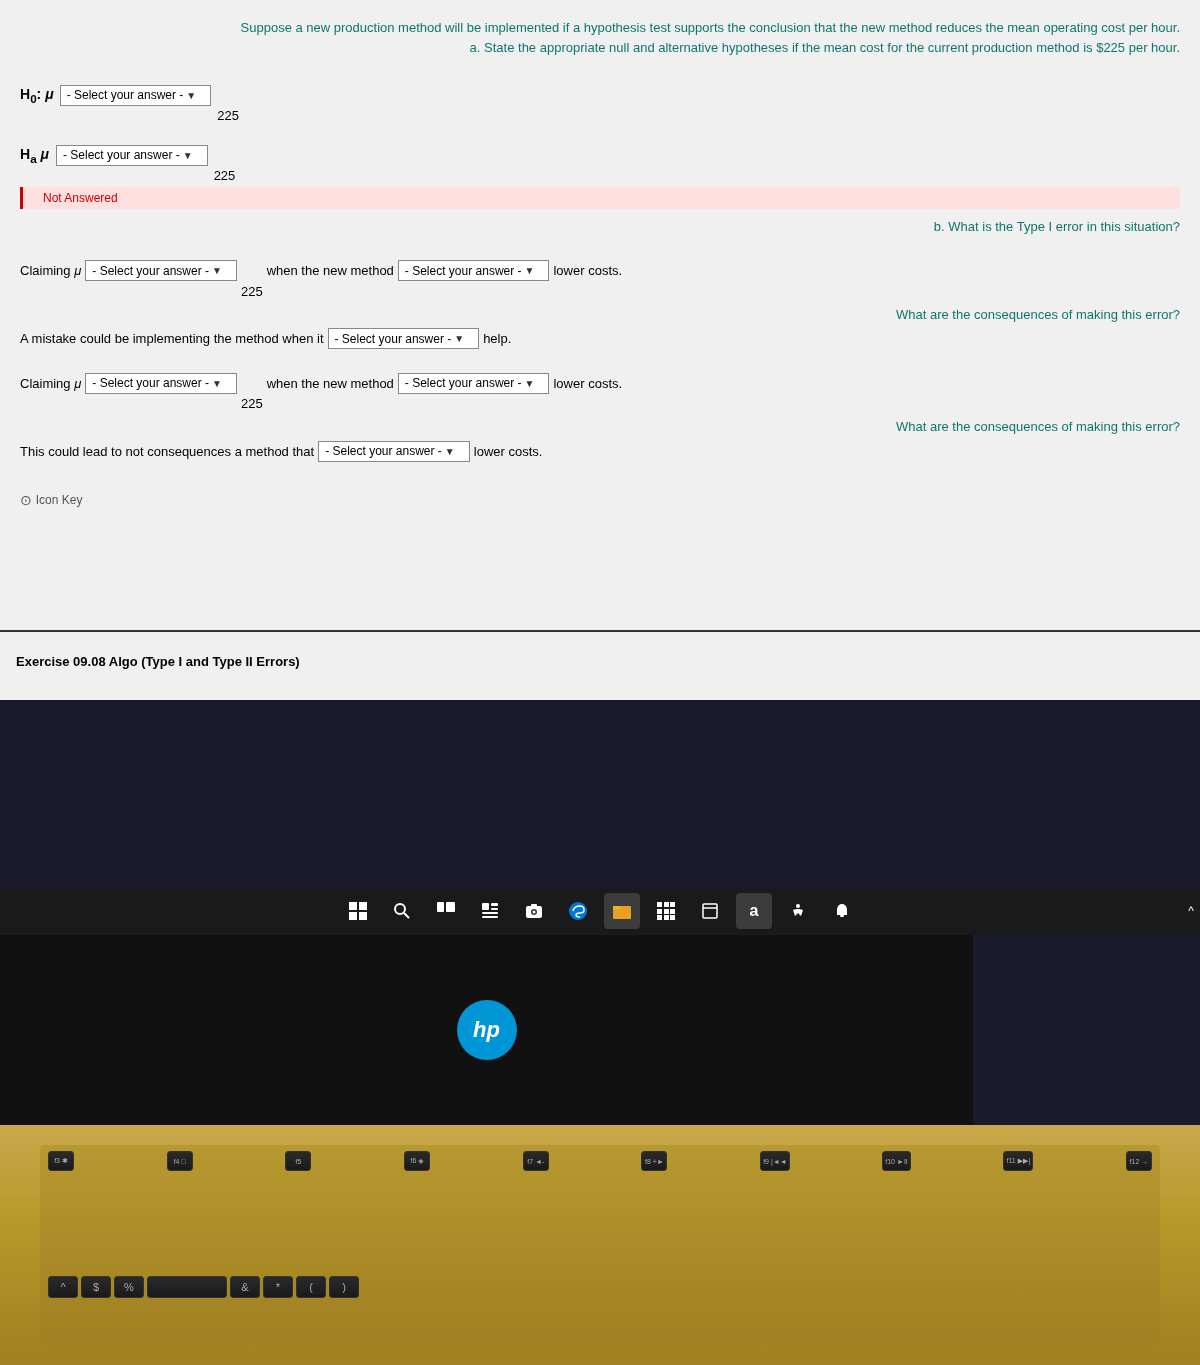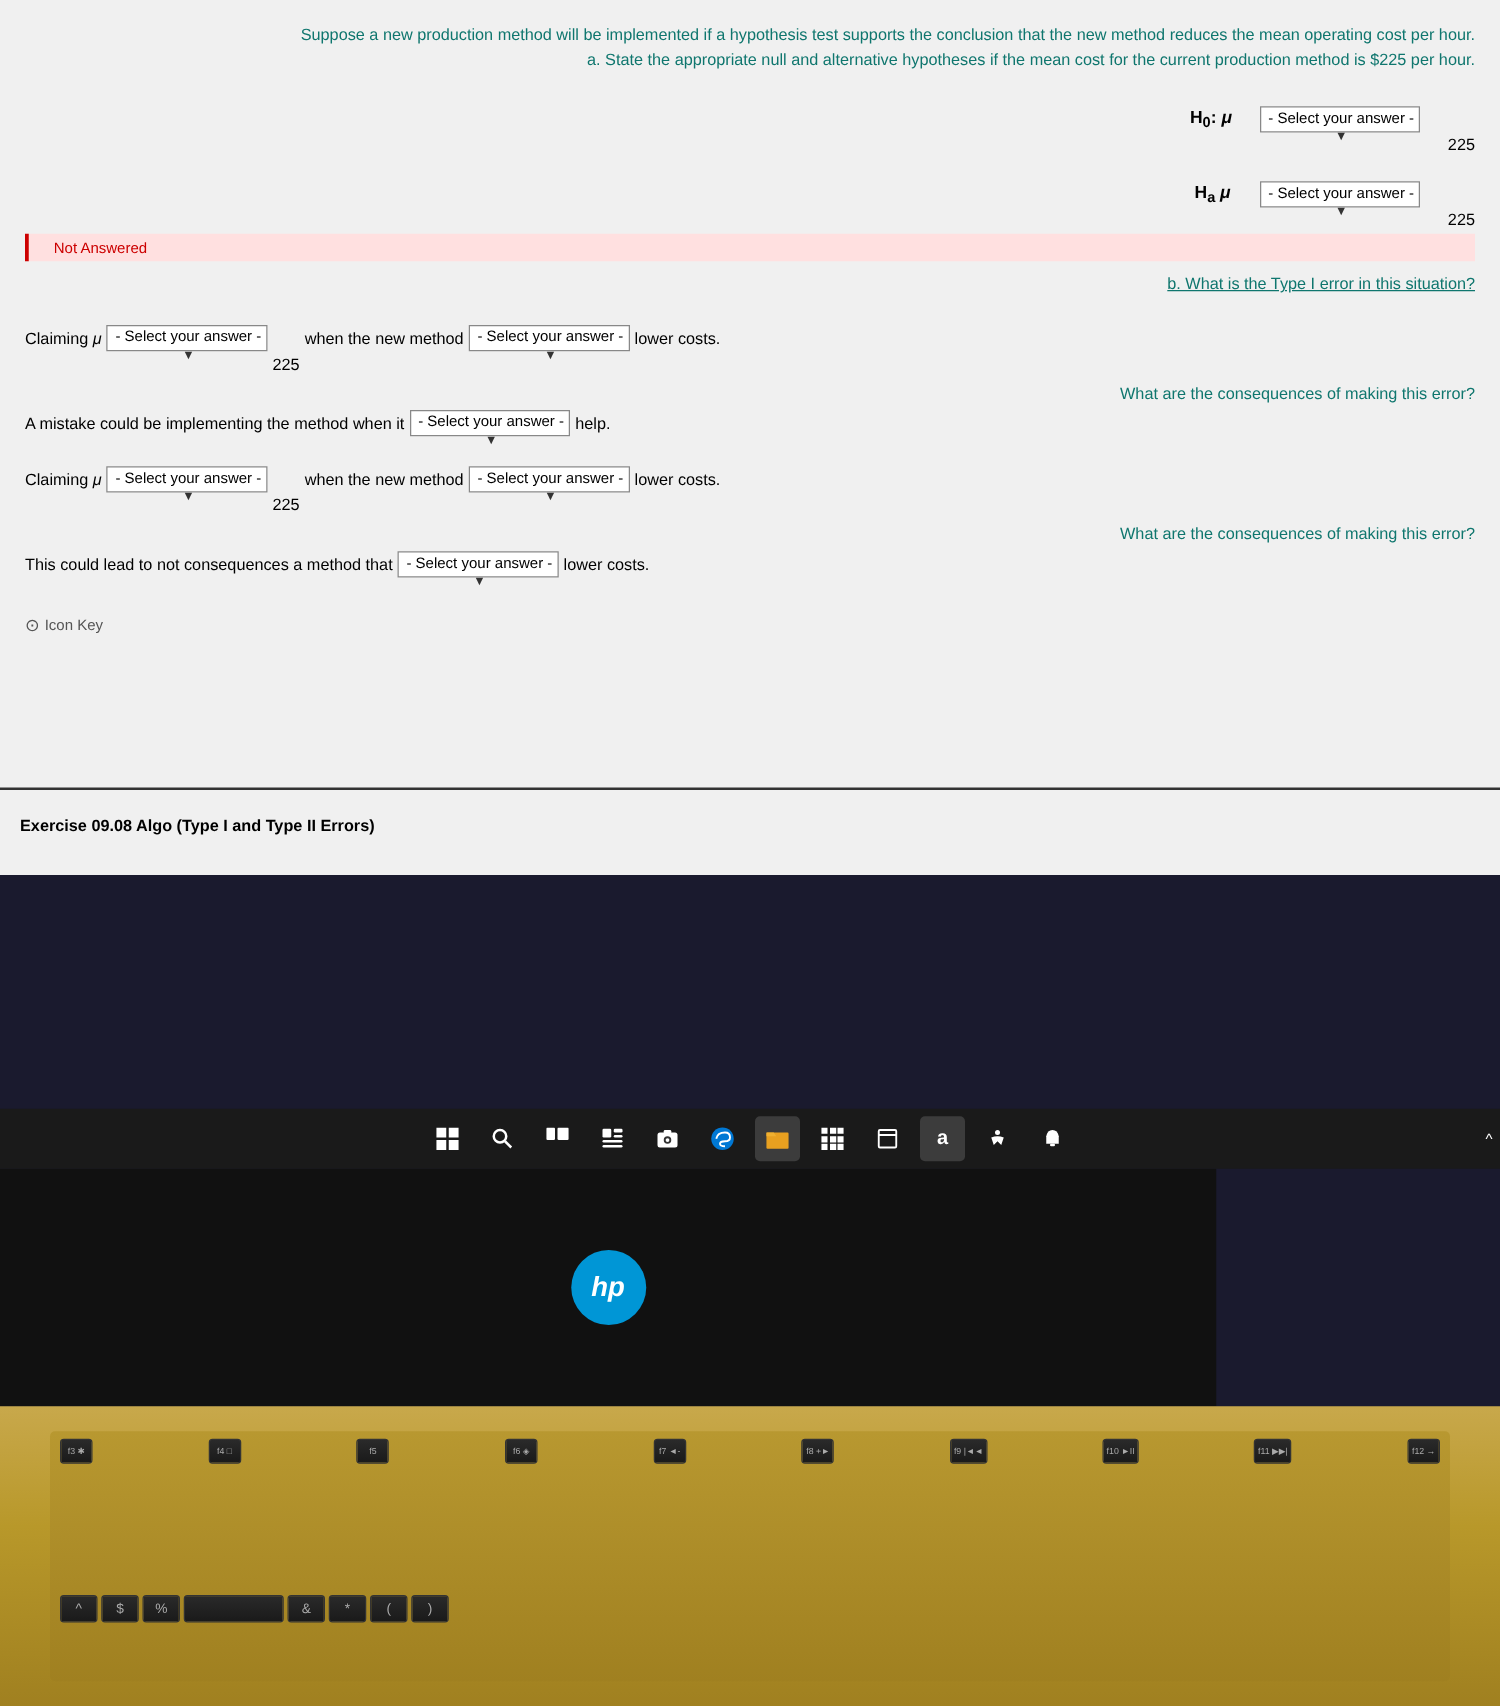--- a/index.html
+++ b/index.html
@@ -27,24 +27,23 @@
       font-size: 13px;
       color: #0f766e;
       line-height: 1.5;
       margin-bottom: 10px;
       text-align: right;
     }
 
     .hyp-row {
       display: flex;
       align-items: center;
-      gap: 22px;
+      gap: 6px;
       font-size: 13px;
       margin-bottom: 4px;
-      justify-content: flex-end;
     }
 
     .hyp-label {
       font-size: 14px;
       font-weight: bold;
       min-width: 30px;
     }
 
     .not-answered {
       background: #ffe0e0;
@@ -203,27 +202,26 @@
       cursor: pointer;
     }
 
     .mu-symbol { font-style: italic; }
 
     .select-box {
       display: inline-flex;
       align-items: center;
       border: 1px solid #888;
       background: #fff;
-      padding: 1px 4px 1px 6px;
+      padding: 1px 14px 1px 6px;
       font-size: 12px;
       cursor: pointer;
       gap: 3px;
       height: 21px;
       white-space: nowrap;
-      flex-direction: column;
     }
 
     .select-box .arrow {
       font-size: 10px;
       color: #333;
     }
   </style>
 </head>
 <body>
 
@@ -250,21 +248,21 @@
       <span>- Select your answer -</span>
       <span class="arrow">▼</span>
     </div>
     <span class="value-225">225</span>
   </div>
 
   <div class="not-answered">
     <span>Not Answered</span>
   </div>
 
-  <div class="problem-text" style="font-size:13px; margin-bottom:6px; text-decoration:underline;">
+  <div class="problem-text" style="font-size:13px; margin-bottom:6px; ">
     b. What is the Type I error in this situation?
   </div>
 
   <div class="answer-line">
     <span>Claiming <span class="mu-symbol">μ</span></span>
     <div class="select-box">
       <span>- Select your answer -</span>
       <span class="arrow">▼</span>
     </div>
     <span class="value-225">225</span>

